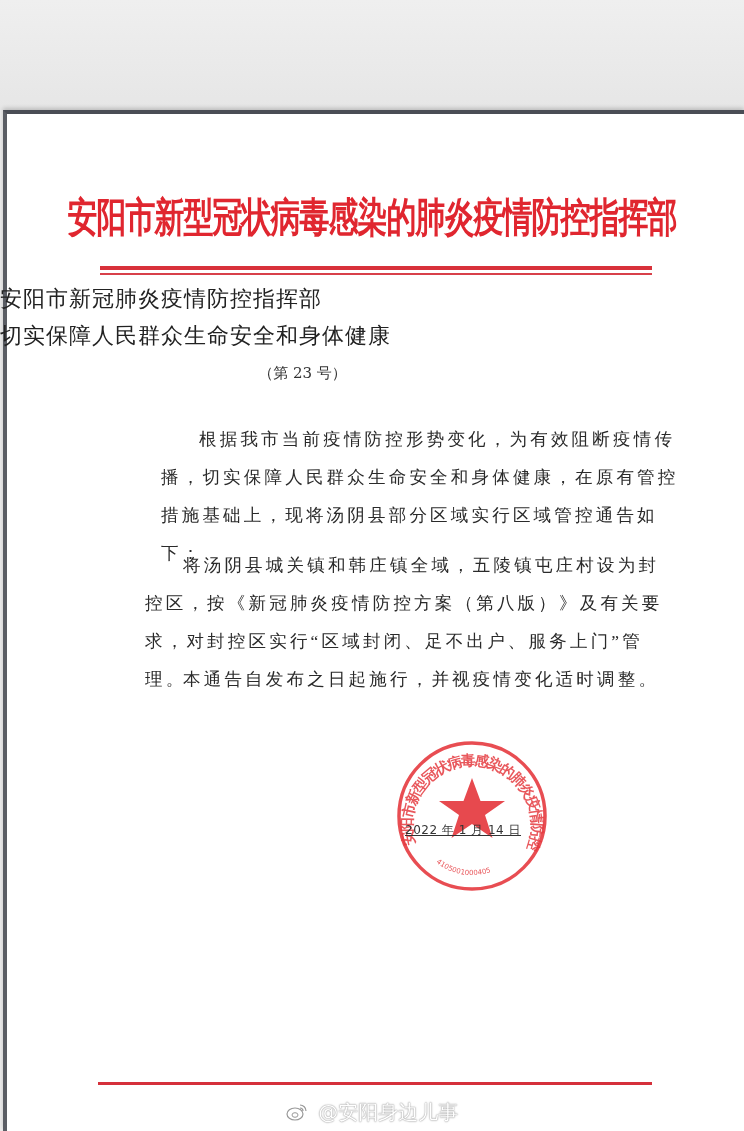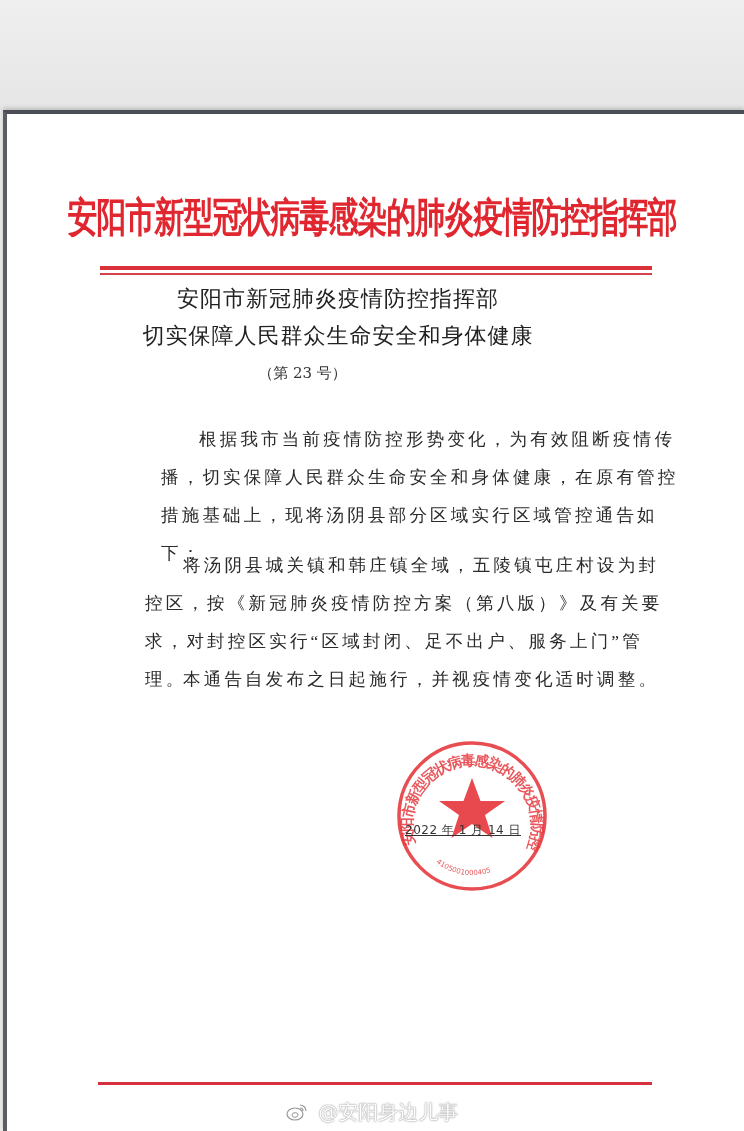--- a/index.html
+++ b/index.html
@@ -29,21 +29,21 @@
     }
     .redline-thick {
       position: absolute; left: 100px; width: 552px; top: 266px; height: 4px;
       background: #d8313a;
     }
     .redline-thin {
       position: absolute; left: 100px; width: 552px; top: 273px; height: 1.5px;
       background: #d8404a;
     }
     .title {
-      position: absolute; left: 0; width: 676px; text-align: center;
+      position: absolute; left: 0; width: 676px; 
       font-family: "DejaVu Sans", sans-serif; font-size: 22px; color: #222;
       letter-spacing: 1px;
     }
     .title.l1 { top: 284px; }
     .title.l2 { top: 321px; }
     .docno {
       position: absolute; left: 0; width: 605px; top: 364px; text-align: center;
       font-size: 15px; color: #333;
     }
     .para {

